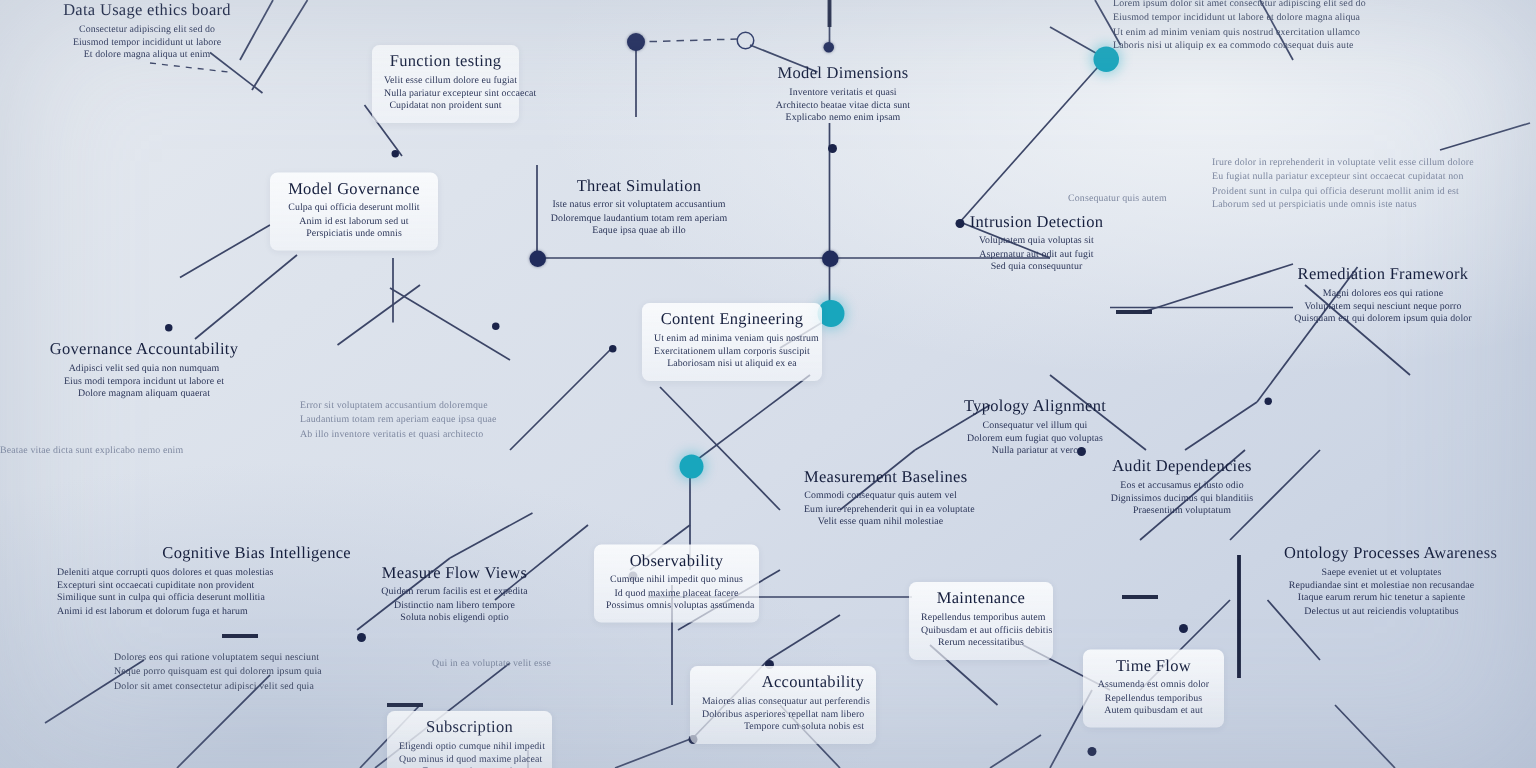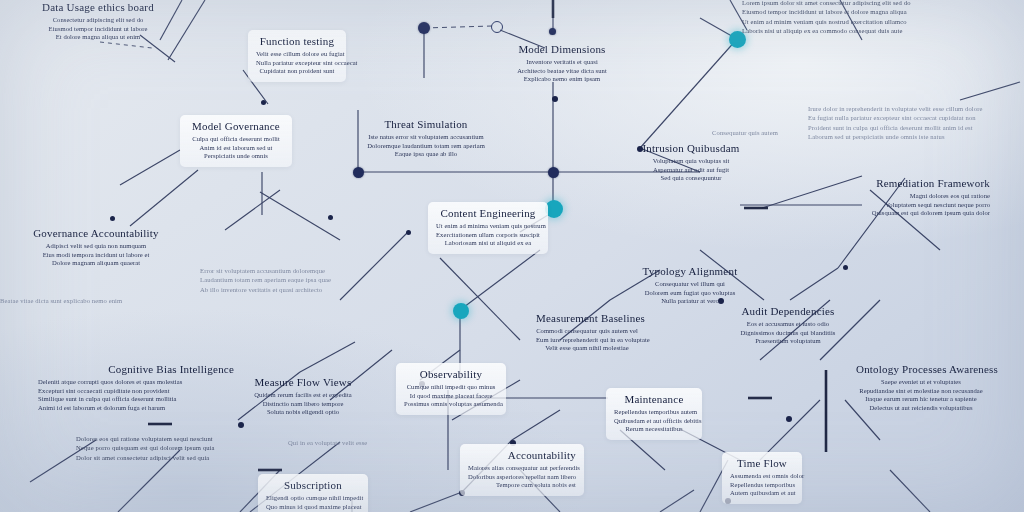--- a/index.html
+++ b/index.html
@@ -212,27 +212,27 @@
   </div>
 
   <div class="card" style="left:505px;top:38px;width:114px;">
     <div class="t">Model Dimensions</div>
     <div class="b">Inventore veritatis et quasi</div>
     <div class="b">Architecto beatae vitae dicta sunt</div>
     <div class="b">Explicabo nemo enim ipsam</div>
   </div>
 
   <div class="card" style="left:634px;top:137px;width:114px;">
-    <div class="t">Intrusion Quibusdam</div>
+    <div class="t">Intrusion Detection</div>
     <div class="b">Voluptatem quia voluptas sit</div>
     <div class="b">Aspernatur aut odit aut fugit</div>
     <div class="b">Sed quia consequuntur</div>
   </div>
 
-  <div class="card" style="left:846px;top:172px;width:152px;text-align:right;">
+  <div class="card" style="left:846px;top:172px;width:152px;">
     <div class="t">Remediation Framework</div>
     <div class="b">Magni dolores eos qui ratione</div>
     <div class="b">Voluptatem sequi nesciunt neque porro</div>
     <div class="b">Quisquam est qui dolorem ipsum quia dolor</div>
   </div>
 
   <div class="card" style="left:16px;top:222px;width:160px;">
     <div class="t">Governance Accountability</div>
     <div class="b">Adipisci velit sed quia non numquam</div>
     <div class="b">Eius modi tempora incidunt ut labore et</div>
@@ -311,21 +311,21 @@
     <div class="b">Tempore cum soluta nobis est</div>
   </div>
 
   <div class="card sheet" style="left:258px;top:474px;width:110px;">
     <div class="t">Subscription</div>
     <div class="b">Eligendi optio cumque nihil impedit</div>
     <div class="b">Quo minus id quod maxime placeat</div>
     <div class="b">Facere possimus omnis</div>
   </div>
 
-  <div class="card sheet" style="left:722px;top:452px;width:80px;">
+  <div class="card sheet" style="left:722px;top:433px;width:94px;">
     <div class="t">Time Flow</div>
     <div class="b">Assumenda est omnis dolor</div>
     <div class="b">Repellendus temporibus</div>
     <div class="b">Autem quibusdam et aut</div>
   </div>
 
   <div class="para" style="left:742px;top:-2px;width:280px;">
     <div>Lorem ipsum dolor sit amet consectetur adipiscing elit sed do</div>
     <div>Eiusmod tempor incididunt ut labore et dolore magna aliqua</div>
     <div>Ut enim ad minim veniam quis nostrud exercitation ullamco</div>

